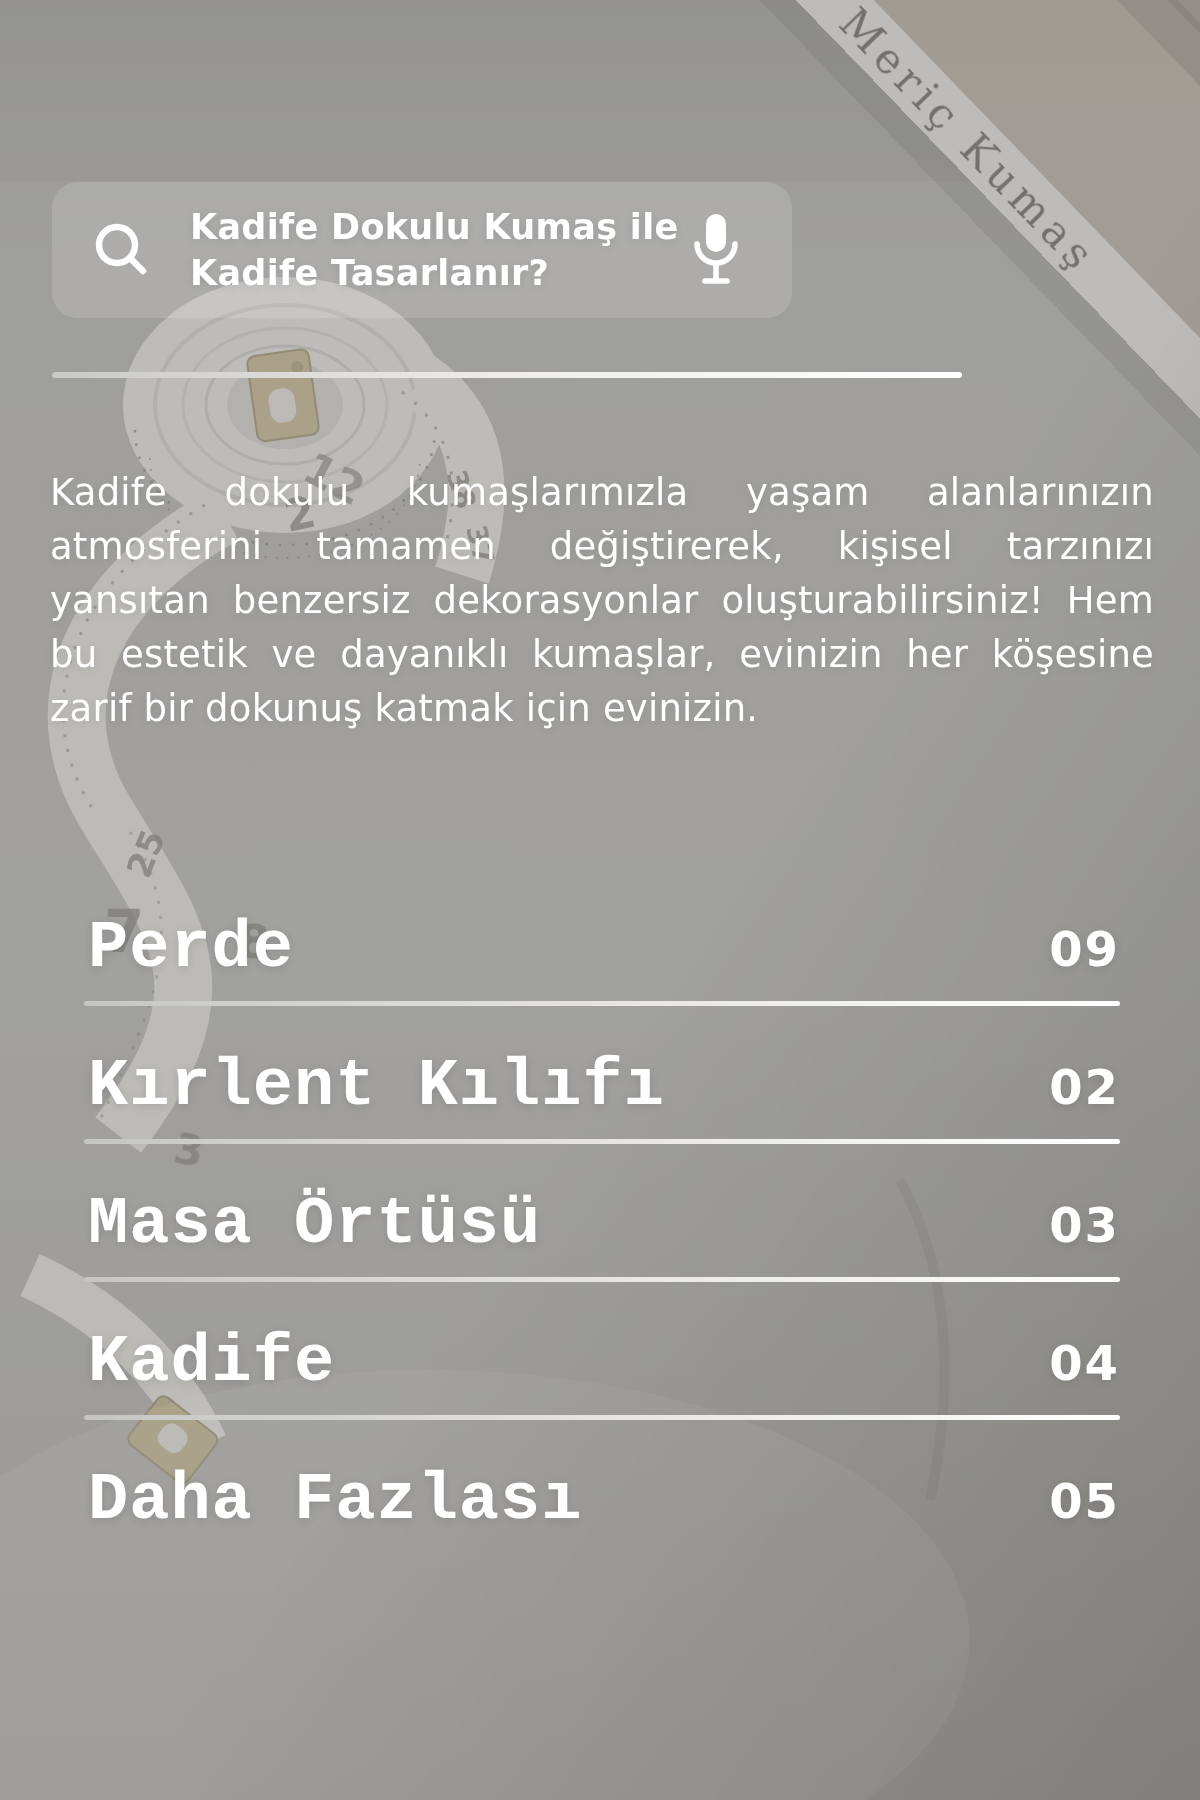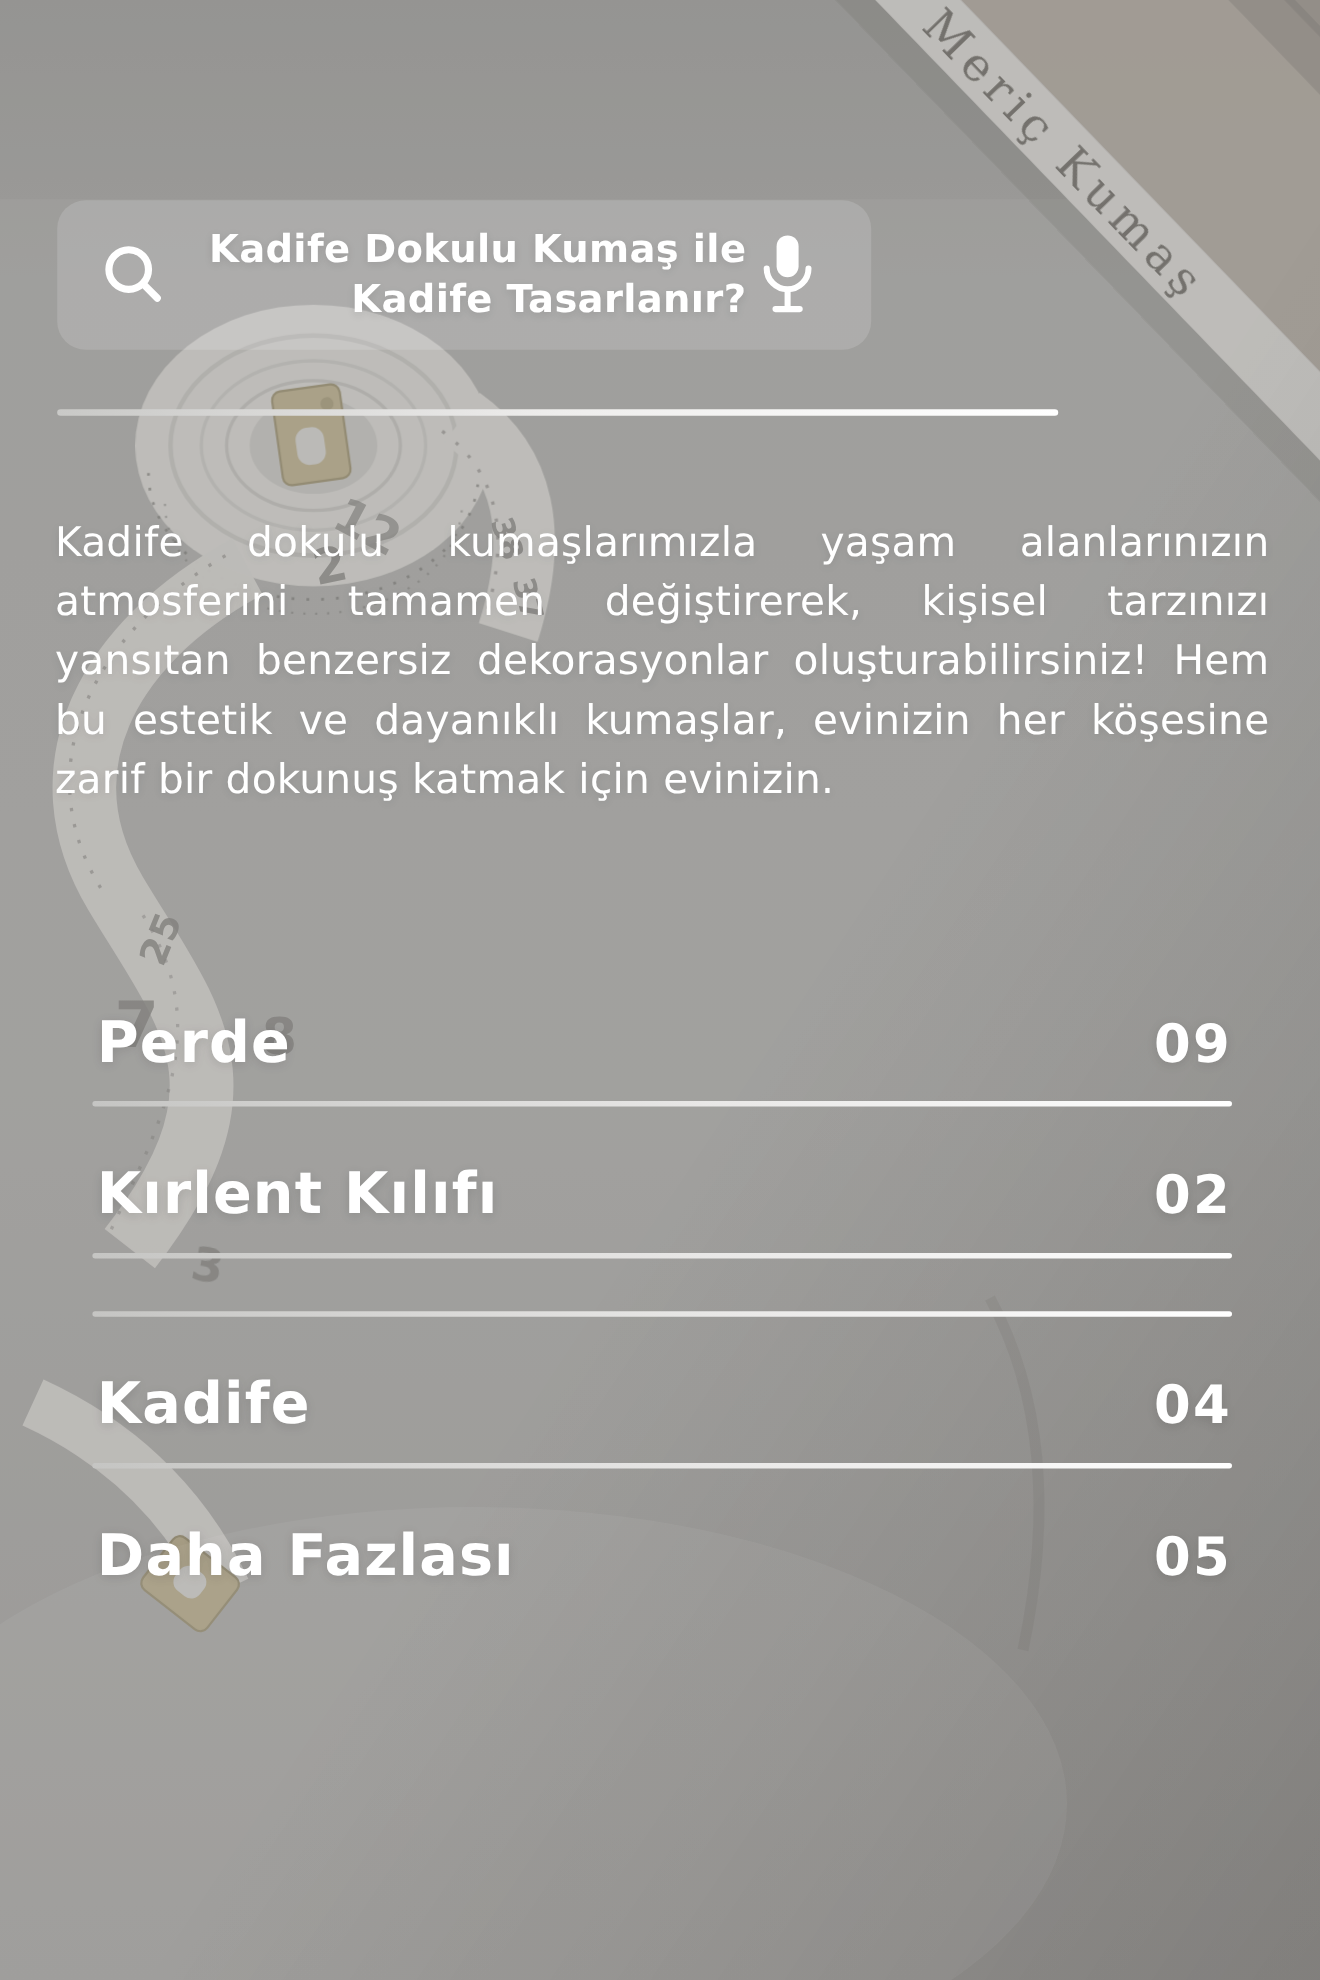--- a/index.html
+++ b/index.html
@@ -19,21 +19,20 @@
   .search-bar {
     position: absolute;
     left: 52px; top: 182px;
     width: 740px; height: 136px;
     box-sizing: border-box;
     background: rgba(255,255,255,0.14);
     border-radius: 26px;
     display: flex;
     align-items: center;
     padding: 0 52px 0 42px;
-    text-align: right;
   }
   .search-icon-svg { width: 56px; height: 56px; flex: 0 0 auto; }
   .search-text {
     margin-left: 40px;
     color: #ffffff;
     font-size: 35px;
     line-height: 46px;
     font-weight: 600;
     letter-spacing: 0.3px;
     text-shadow: 0 2px 8px rgba(0,0,0,0.10);
@@ -74,25 +73,26 @@
   }
   .list-row { margin-bottom: 48px; }
   .row-main {
     display: flex;
     justify-content: space-between;
     align-items: baseline;
     padding-left: 4px;
   }
   .row-label {
     color: #ffffff;
-    font-size: 52px;
+    font-size: 67px;
     line-height: 64px;
     font-weight: 700;
     letter-spacing: 1px;
     text-shadow: 0 2px 10px rgba(0,0,0,0.12);
+    font-family: Liberation Mono, monospace;
   }
   .row-number {
     color: #ffffff;
     font-size: 48px;
     line-height: 64px;
     font-weight: 700;
     letter-spacing: 2px;
     text-shadow: 0 2px 10px rgba(0,0,0,0.12);
   }
   .row-line {
@@ -232,20 +232,24 @@
 
       <div class="list-row">
         <div class="row-main">
           <span class="row-label">Kırlent Kılıfı</span>
           <span class="row-number">02</span>
         </div>
         <div class="row-line"></div>
       </div>
 
       <div class="list-row">
+        <div class="row-main">
+          <span class="row-label">Masa Örtüsü</span>
+          <span class="row-number">03</span>
+        </div>
         <div class="row-line"></div>
       </div>
 
       <div class="list-row">
         <div class="row-main">
           <span class="row-label">Kadife</span>
           <span class="row-number">04</span>
         </div>
         <div class="row-line"></div>
       </div>

